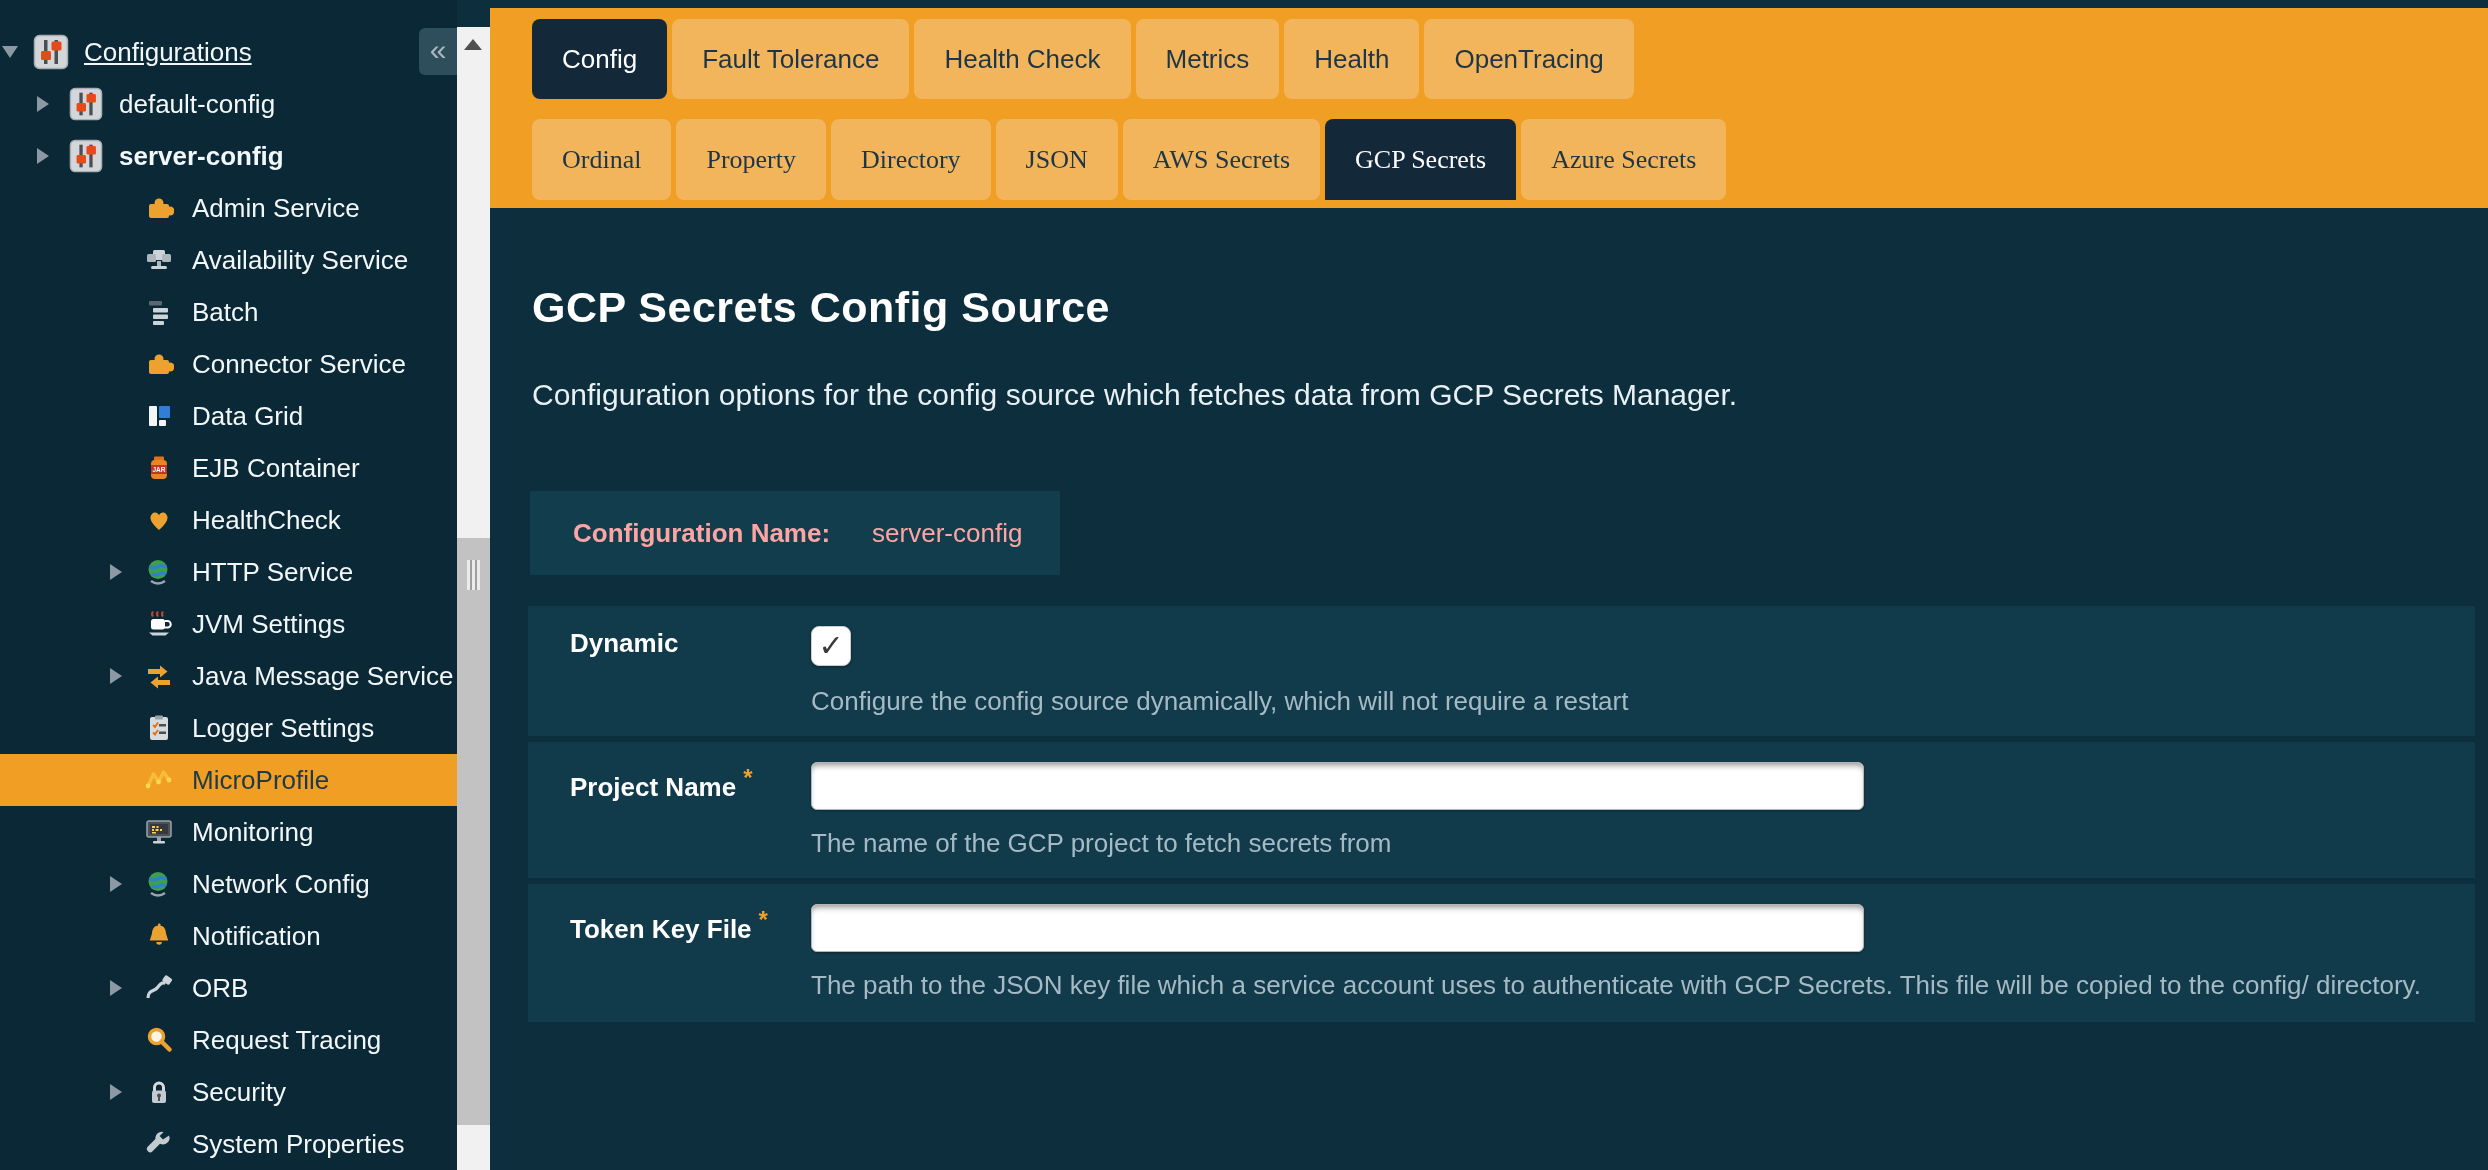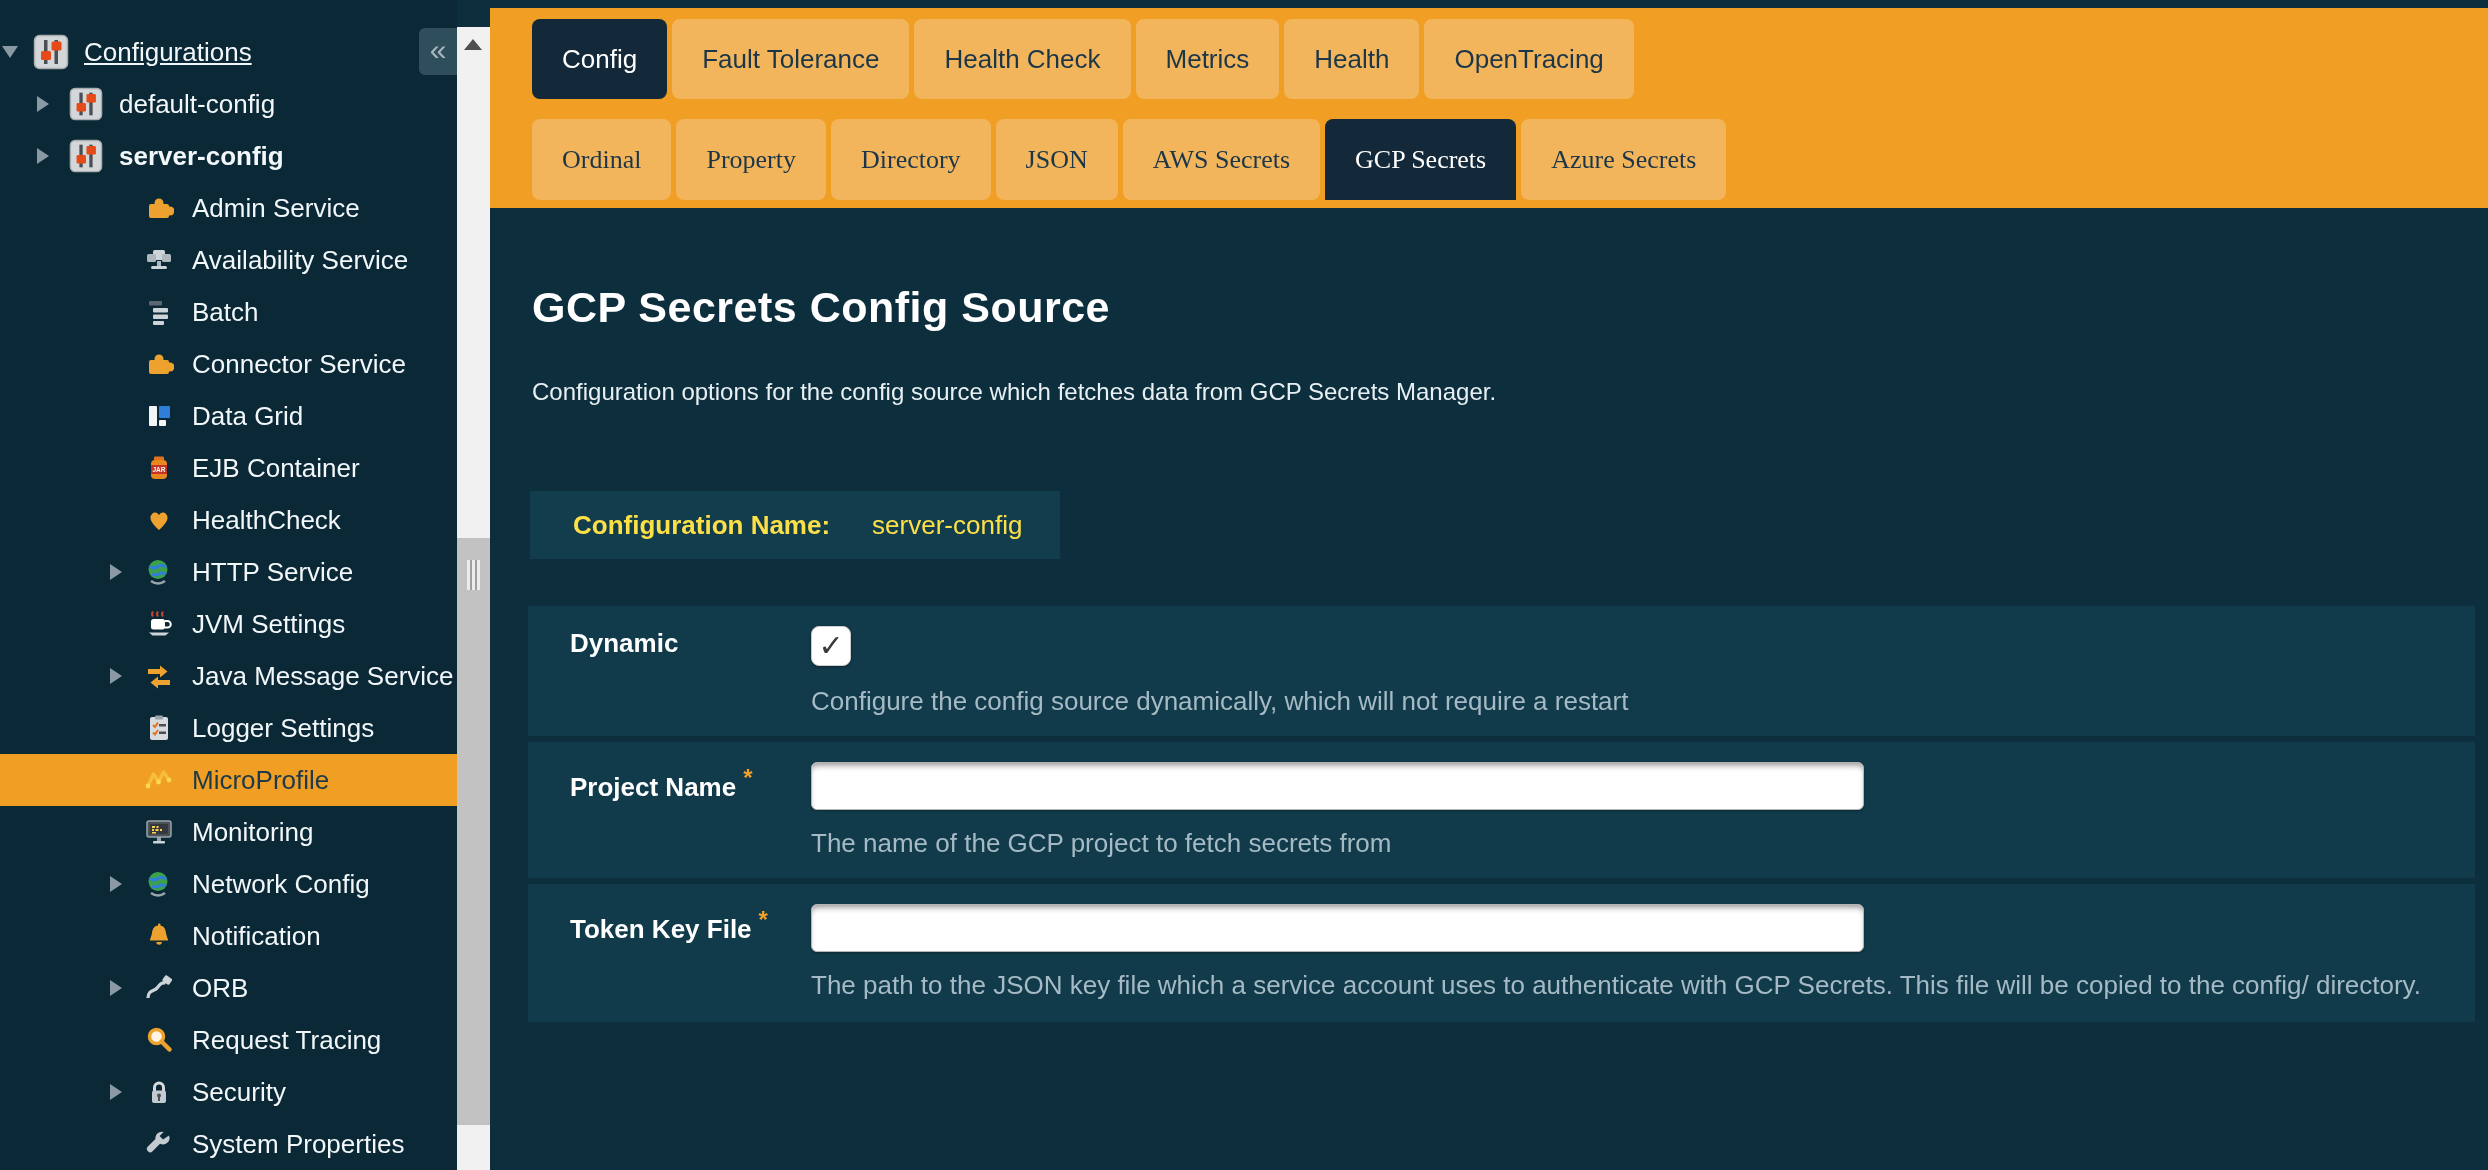--- a/index.html
+++ b/index.html
@@ -66,27 +66,27 @@
   .tabs.row2 .tab { height:81px;font-family:Liberation Serif, serif; }
   .tab.sel { background:#13293a; color:#ffffff; }
   .tabs.row2 .tab.sel { border-radius:8px 8px 0 0; }
 
   .page-title {
     position:absolute; left:42px; top:283px;
     color:#ffffff; font-size:43px; font-weight:bold; letter-spacing:0.5px;
   }
   .page-desc {
     position:absolute; left:42px; top:378px;
-    color:#e9f0f3; font-size:24px;
+    color:#e9f0f3; font-size:30px;
   }
 
   .cfg-strip {
-    position:absolute; left:40px; top:491px; width:530px; height:68px;
+    position:absolute; left:40px; top:491px; width:530px; height:84px;
     background:#123d4d; display:flex; align-items:center; padding-left:43px;
-    color:#fde047; font-size:26px;
+    color:#fca5a5; font-size:26px;
   }
   .cfg-strip .cfg-label { font-weight:bold; }
   .cfg-strip .cfg-value { margin-left:42px; }
 
   .rows { position:absolute; left:38px; top:606px; width:1947px; }
   .row { position:relative; background:#113a4a; margin-bottom:6px; }
   .row.h1 { height:128px; }
   .row.h2 { height:130px; }
   .row.h3 { height:136px; }
   .row.h4 { height:138px; }

